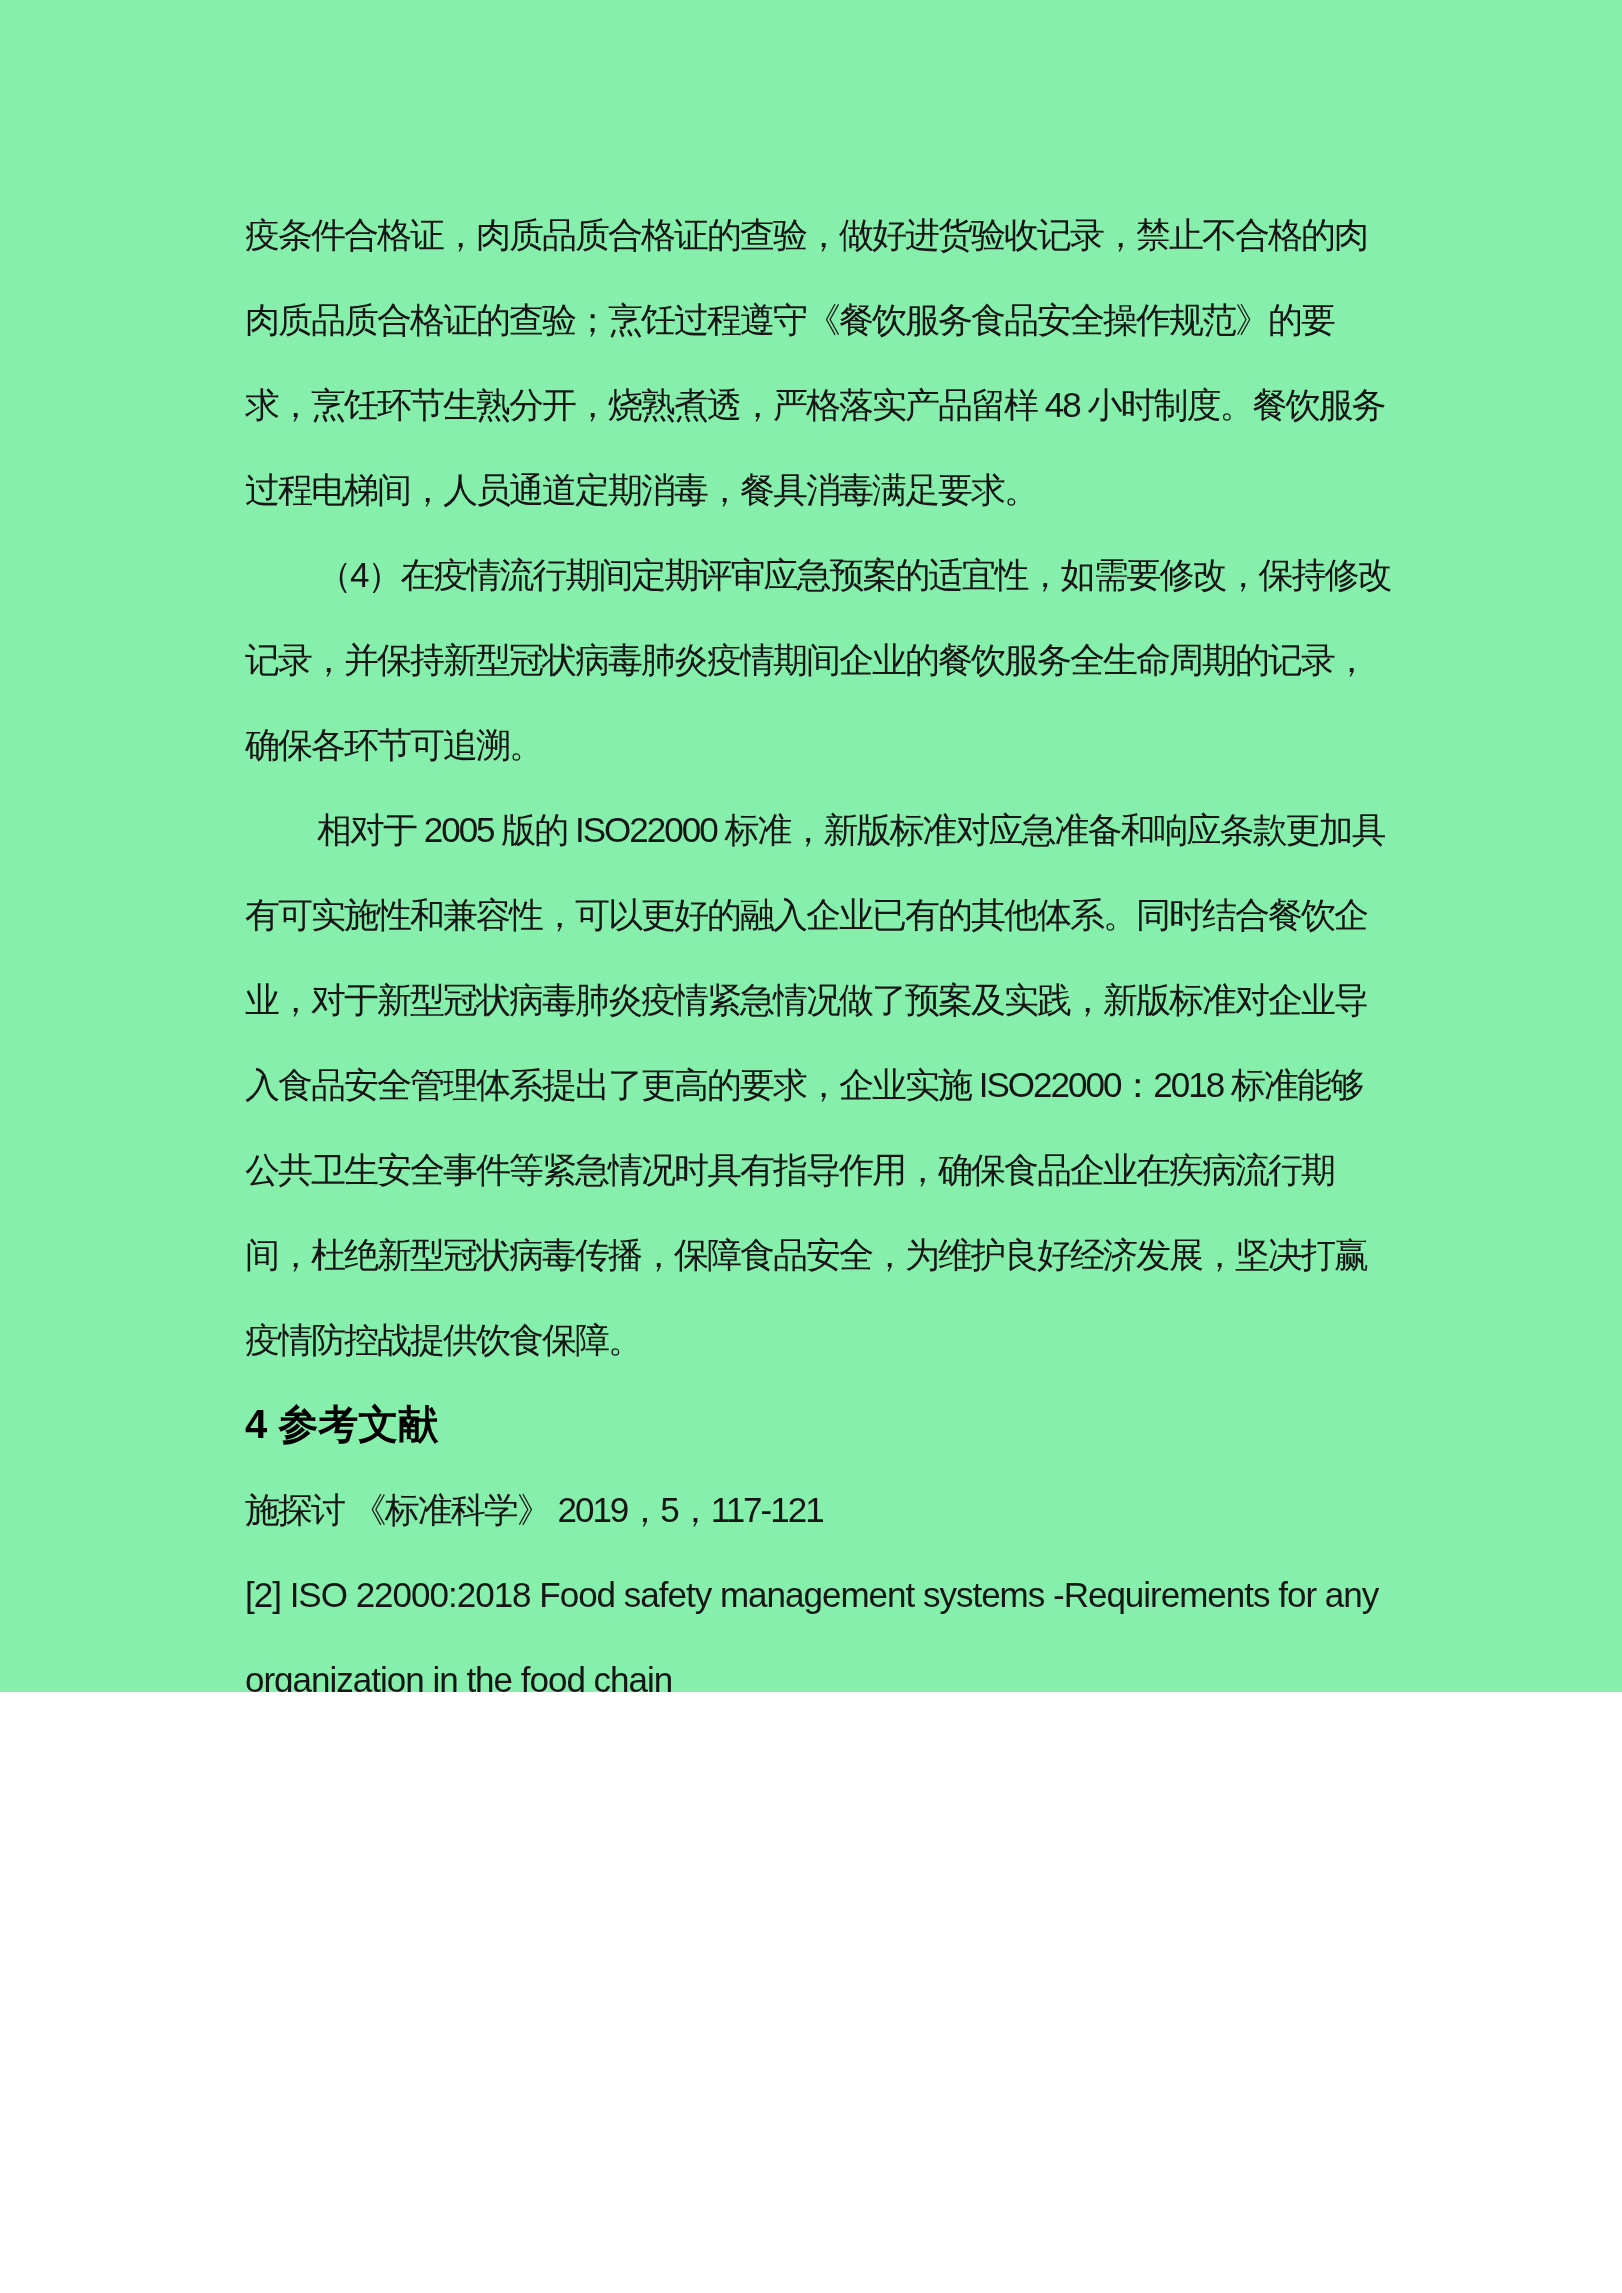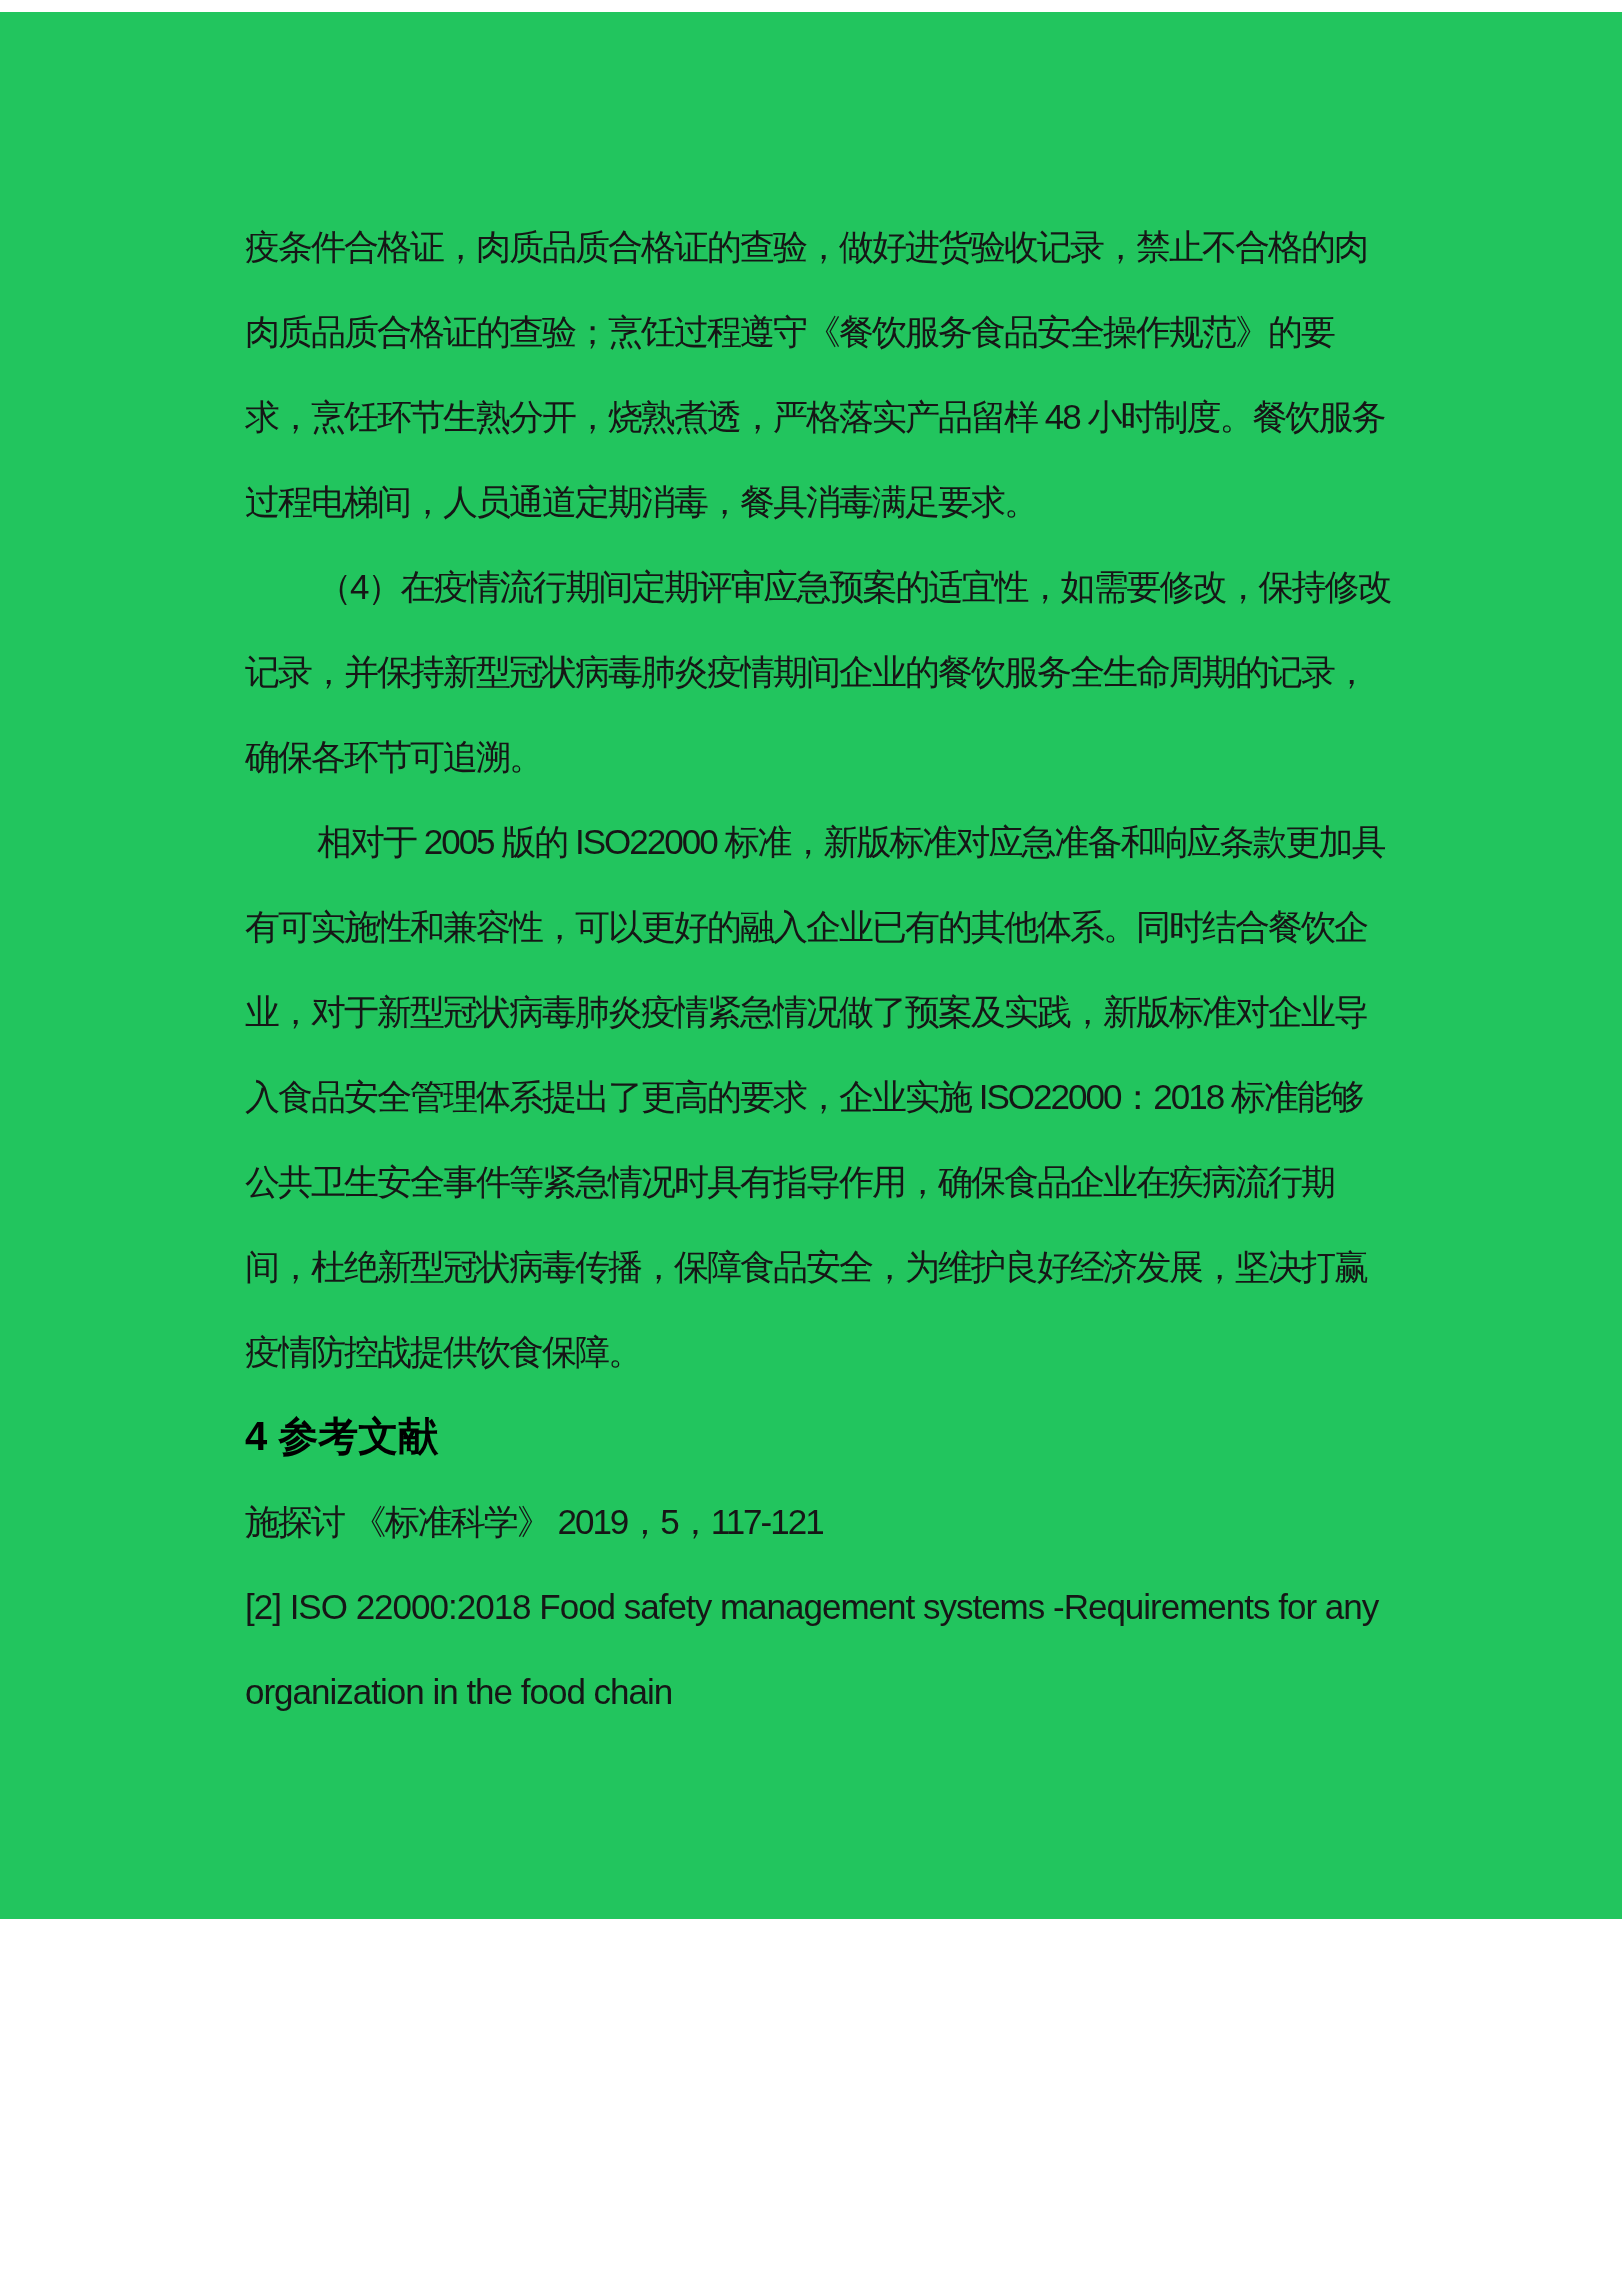--- a/index.html
+++ b/index.html
@@ -3,26 +3,25 @@
 <meta charset="utf-8">
 <style>
   html, body {
     margin: 0;
     padding: 0;
     background: #ffffff;
   }
   .page {
     position: relative;
     width: 1622px;
-    height: 1907px;
-    background: #22c55e;
+    height: 1692px;
+    background: #86efac;
     overflow: hidden;
     font-family: "Liberation Sans", "DejaVu Sans", sans-serif;
     color: #161616;
-    margin-top: 12px;
   }
   .text-column {
     position: absolute;
     left: 245px;
     top: 192px;
     width: 1125px;
   }
   .line {
     height: 85px;
     line-height: 85px;

